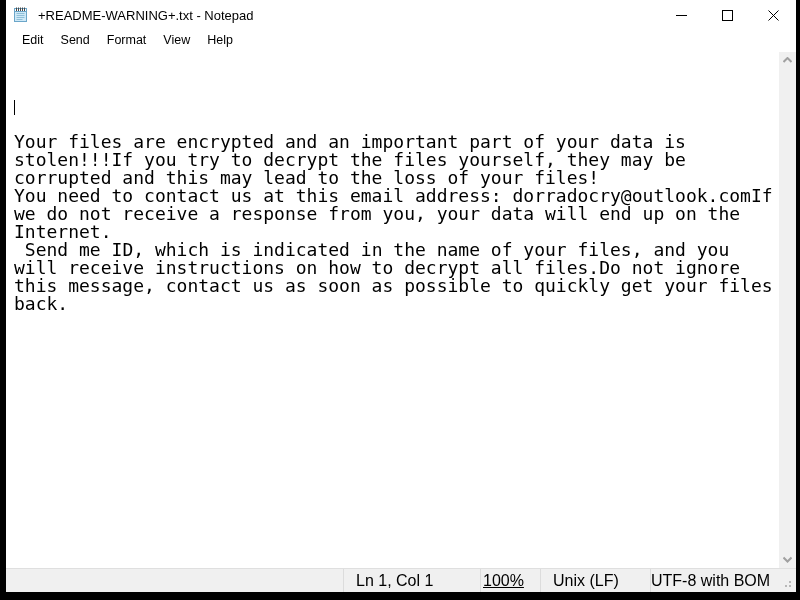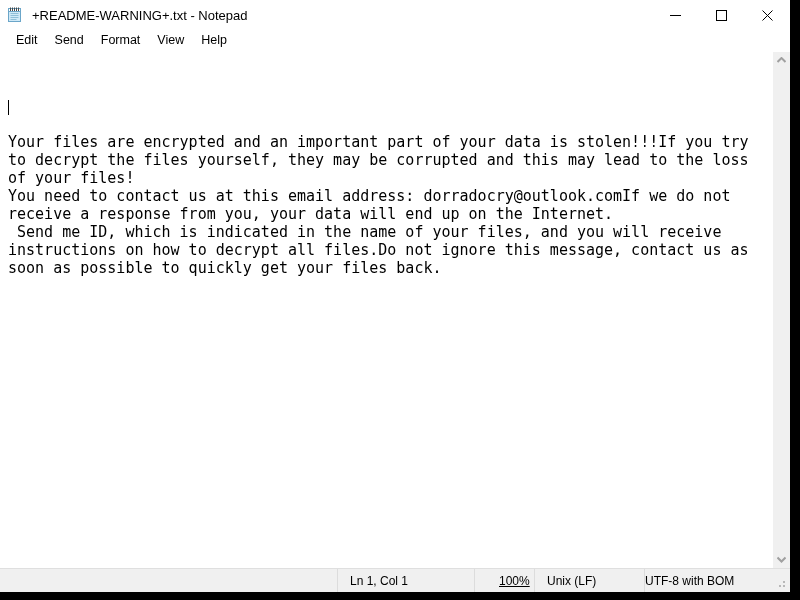--- a/index.html
+++ b/index.html
@@ -16,21 +16,21 @@
   #desktop {
     position: relative;
     width: 800px;
     height: 600px;
     background: #000000;
   }
 
   
   #notepad-window {
     position: absolute;
-    left: 0;
+    left: 6px;
     top: 0px;
     width: 790px;
     height: 592px;
     background: #1d4ed8;
     display: flex;
     flex-direction: column;
     box-sizing: border-box;
   }
 
   
@@ -111,21 +111,21 @@
     width: 1px;
     height: 15px;
     background: #000000;
   }
   #text-content {
     position: absolute;
     left: 8px;
     top: 63px;
     right: 2px;
     font-family: "DejaVu Sans Mono", "Liberation Mono", monospace;
-    font-size: 15px;
+    font-size: 18px;
     line-height: 18px;
     color: #000000;
     white-space: pre-wrap;
     word-break: break-word;
     letter-spacing: 0px;
   }
 
   
   #vscrollbar {
     width: 17px;
@@ -151,36 +151,36 @@
   }
 
   
   #status-bar {
     height: 23px;
     background: #f0f0f0;
     border-top: 1px solid #dfdfdf;
     display: flex;
     align-items: stretch;
     flex: 0 0 auto;
-    font-size: 12px;
+    font-size: 16px;
     color: #000000;
     position: relative;
   }
   #status-spacer { flex: 1 1 auto; }
   .status-cell {
     display: flex;
     align-items: center;
     border-left: 1px solid #dcdcdc;
     padding-left: 12px;
     white-space: nowrap;
     flex: 0 0 auto;
     box-sizing: border-box;
   }
   #status-line-col { width: 137px; }
-  #status-zoom { width: 60px; padding-left: 24px; text-decoration: underline; }
+  #status-zoom { width: 60px; padding-left: 2px; text-decoration: underline; }
   #status-eol   { width: 110px; }
   #status-enc   { width: 126px; padding-left: 0; text-align: right; }
   #resize-grip {
     width: 17px;
     display: flex;
     align-items: flex-end;
     justify-content: flex-end;
     padding: 0 3px 3px 0;
     flex: 0 0 auto;
   }

